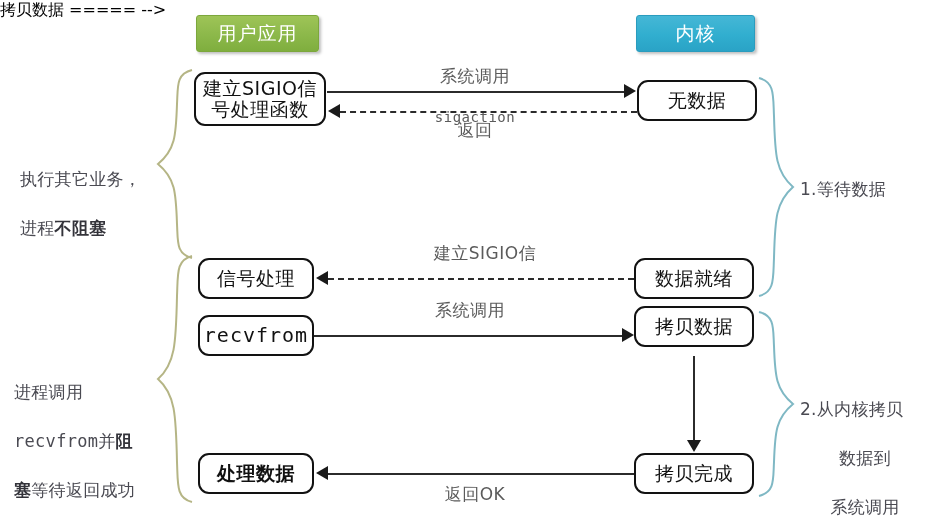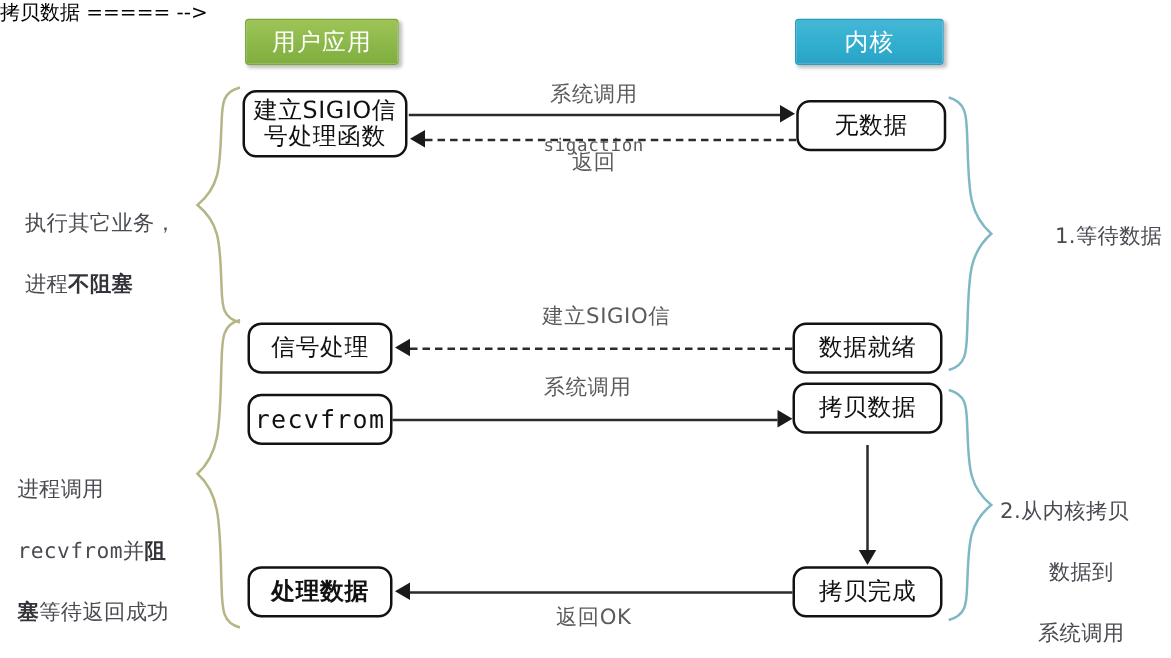--- a/index.html
+++ b/index.html
@@ -230,21 +230,21 @@
   </div>
 
   <div class="side" style="left:14px;top:355px;width:150px;">
     <div>进程调用</div>
     <div><span style="font-family:'DejaVu Sans Mono','Liberation Mono',monospace;">recvfrom</span><span>并</span><b>阻</b></div>
     <div><b>塞</b><span>等待返回成功</span></div>
     
   </div>
 
   
-  <div class="side right" style="left:800px;top:177px;width:130px;text-align:right;">1.等待数据</div>
+  <div class="side right" style="left:800px;top:177px;width:130px;text-align:left;">1.等待数据</div>
 
   <div class="side right" style="left:800px;top:372px;width:130px;">
     <div style="text-align:left;">2.从内核拷贝</div>
     <div>数据到</div>
     <div>系统调用</div>
   </div>
 
 </div>
 
 </body></html>

